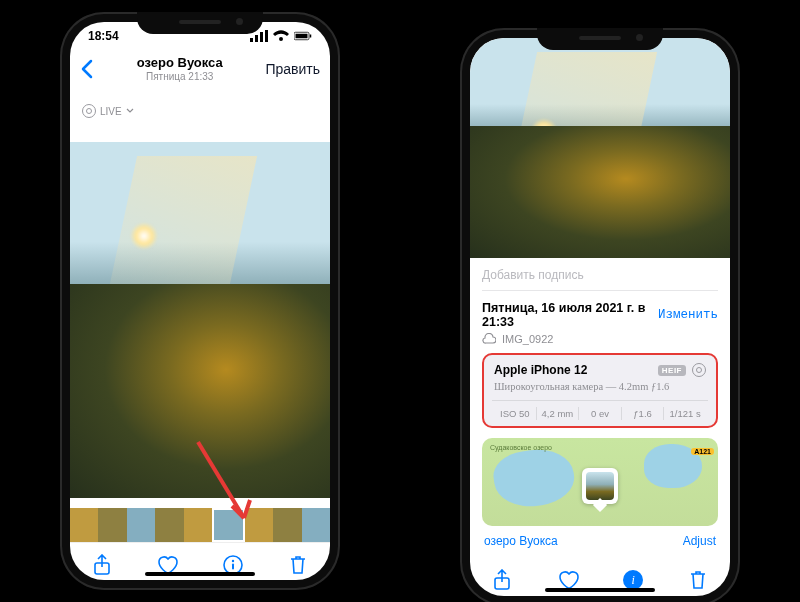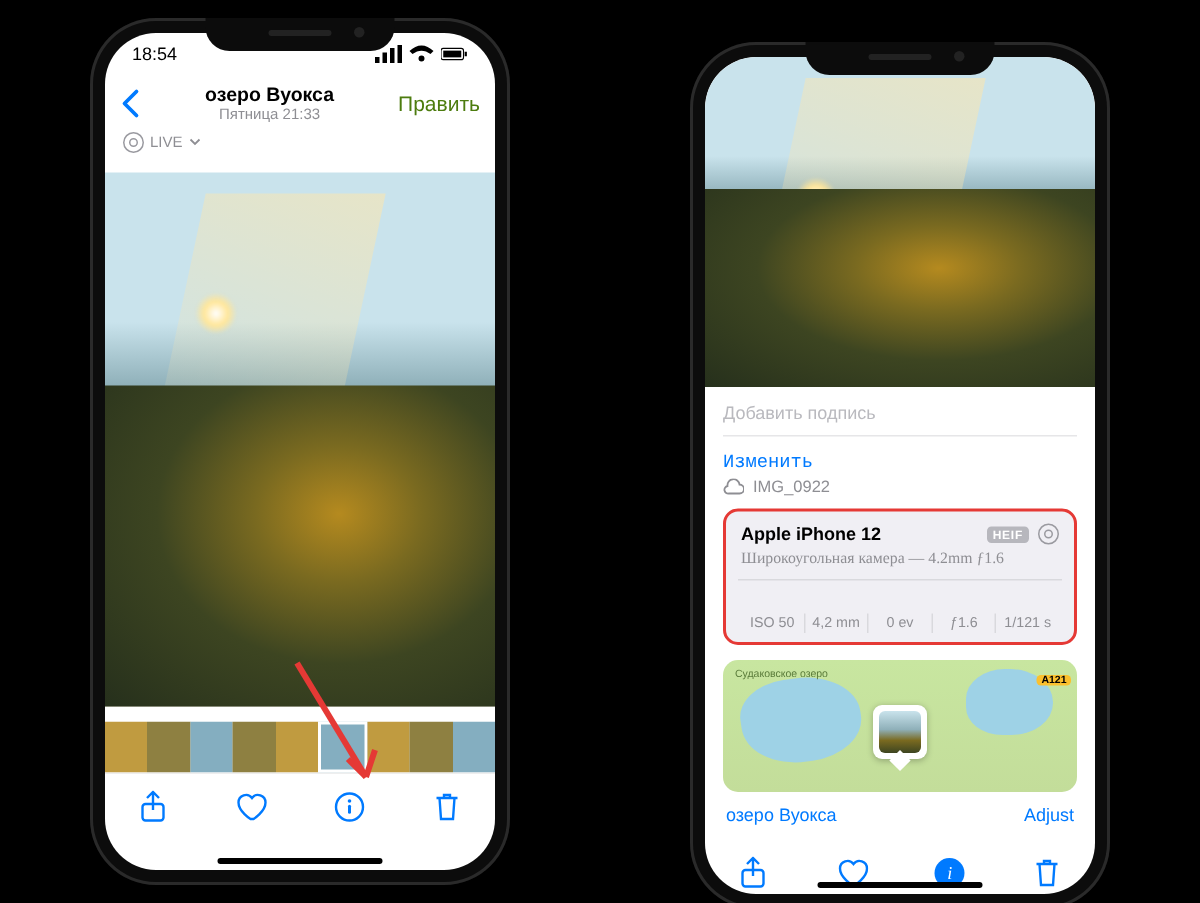--- a/index.html
+++ b/index.html
@@ -4,29 +4,29 @@
 <style>
   html,body{margin:0;padding:0;background:#000;font-family:-apple-system,BlinkMacSystemFont,"Helvetica Neue",Arial,sans-serif;}
   .stage{width:800px;height:602px;position:relative;}
   .phone{position:absolute;width:280px;height:578px;border-radius:44px;background:#0c0c0c;box-shadow:0 0 0 2px #2a2a2a inset;}
   .phone.left{left:60px;top:12px;}
   .phone.right{left:460px;top:28px;}
   .screen{position:absolute;left:10px;top:10px;right:10px;bottom:10px;background:#fff;border-radius:34px;overflow:hidden;}
   .notch{position:absolute;top:0;left:50%;transform:translateX(-50%);width:126px;height:22px;background:#0c0c0c;border-bottom-left-radius:16px;border-bottom-right-radius:16px;z-index:40;}
   .speaker{position:absolute;top:8px;left:50%;transform:translateX(-50%);width:42px;height:4px;background:#222;border-radius:2px;}
   .camera{position:absolute;top:6px;left:calc(50% + 36px);width:7px;height:7px;background:#222;border-radius:50%;}
-  .statusbar{display:flex;align-items:center;justify-content:space-between;height:28px;padding:0 18px;font-size:12px;font-weight:400;color:#000;}
+  .statusbar{display:flex;align-items:center;justify-content:space-between;height:28px;padding:0 18px;font-size:12px;font-weight:700;color:#000;}
   .status-icons{display:flex;gap:4px;align-items:center;}
   .nav{display:flex;align-items:center;justify-content:space-between;height:38px;padding:0 10px;}
   .nav .back{color:#007aff;font-size:20px;}
   .nav .center{text-align:center;line-height:1.15;}
   .nav .title{font-size:13px;font-weight:600;color:#000;}
   .nav .subtitle{font-size:10px;color:#8e8e93;}
-  .nav .edit{color:#4d7c0f;font-size:14px;}
-  .live{display:inline-flex;align-items:center;gap:4px;margin:0 12px;font-size:10px;color:#8e8e93;}
+  .nav .edit{color:#0f172a;font-size:14px;}
+  .live{display:inline-flex;align-items:center;gap:4px;margin:16px 12px;font-size:10px;color:#8e8e93;}
   .photo{position:relative;margin:8px 0 0 0;height:356px;background:linear-gradient(to bottom,#c9e3ec 0%, #c9e3ec 28%, #8fb0b9 40%, #5a6d5b 55%, #4a4d2e 100%);overflow:hidden;}
   .sun{position:absolute;left:60px;top:80px;width:28px;height:28px;border-radius:50%;background:radial-gradient(circle,#fff 0%,#ffe69a 40%,rgba(255,230,154,0) 70%);filter:blur(1px);}
   .sunray{position:absolute;left:48px;top:14px;width:120px;height:180px;background:linear-gradient(200deg,rgba(255,230,170,.55),rgba(255,230,170,0));transform:skewX(-12deg);}
   .moss{position:absolute;bottom:0;left:0;right:0;height:60%;background:radial-gradient(ellipse at 60% 40%,#b58a1f 0%,#7a6a20 25%,#3d4521 55%,#26301c 100%);}
   .photo2{height:220px;background:linear-gradient(to bottom,#c9e3ec 0%, #c9e3ec 30%, #8fb0b9 42%, #5a6d5b 58%, #4a4d2e 100%);overflow:hidden;position:relative;border-top-left-radius:inherit;border-top-right-radius:inherit;}
   .filmstrip{display:flex;height:34px;margin-top:10px;overflow:hidden;}
   .thumb{flex:1;min-width:0;background:#7a6a20;opacity:.85;position:relative;}
   .thumb:nth-child(odd){background:#b58a1f;}
   .thumb:nth-child(3n){background:#6fa0b5;}
   .thumb.current{border:2px solid #fff;box-sizing:border-box;}
@@ -47,21 +47,21 @@
   .card{border:2px solid #e53935;border-radius:10px;padding:8px 10px 6px 10px;background:#f0eff4;margin-bottom:10px;}
   .cardhead{display:flex;justify-content:space-between;align-items:center;}
   .device{font-size:12px;font-weight:600;color:#000;}
   .badges{display:flex;align-items:center;gap:6px;}
   .badge{font-size:8px;background:#b7b7bd;color:#fff;border-radius:3px;padding:1px 4px;font-weight:700;letter-spacing:.5px;}
   .livebadge{width:12px;height:12px;border:1.5px solid #9a9aa0;border-radius:50%;position:relative;}
   .livebadge::after{content:"";position:absolute;inset:3px;border:1px solid #9a9aa0;border-radius:50%;}
   .lens{font-size:10.5px;color:#8e8e93;margin-top:4px;font-family:Liberation Serif, serif;}
   .specs{font-size:10px;color:#8e8e93;margin-top:2px;}
   .hr{height:1px;background:#d9d9dd;margin:8px -2px 0 -2px;}
-  .exif{display:flex;font-size:9.5px;color:#8e8e93;margin-top:22px;}
+  .exif{display:flex;font-size:9.5px;color:#8e8e93;margin-top:6px;}
   .exif span{flex:1;text-align:center;border-right:1px solid #d9d9dd;padding:1px 0;}
   .exif span:last-child{border-right:none;}
   .map{height:88px;border-radius:10px;background:linear-gradient(#c8e6a0,#c3dd9a);position:relative;overflow:hidden;}
   .water{position:absolute;left:12px;top:12px;width:80px;height:56px;background:#9ed2e6;border-radius:40% 50% 45% 50%;transform:rotate(-8deg);}
   .water2{position:absolute;right:16px;top:6px;width:58px;height:44px;background:#9ed2e6;border-radius:45% 50% 48% 42%;}
   .pin{position:absolute;left:50%;top:34%;transform:translateX(-50%);width:36px;height:36px;border-radius:6px;background:#fff;box-shadow:0 1px 4px rgba(0,0,0,.25);display:flex;align-items:center;justify-content:center;}
   .pinimg{width:28px;height:28px;background:linear-gradient(#c9e3ec 0%, #8fb0b9 44%, #7a6a20 70%, #3d4521 100%);border-radius:4px;}
   .pin::after{content:"";position:absolute;bottom:-6px;left:50%;transform:translateX(-50%) rotate(45deg);width:10px;height:10px;background:#fff;}
   .road{position:absolute;right:4px;top:10px;font-size:7px;background:#fbc02d;color:#000;border-radius:3px;padding:0 3px;font-weight:700;}
   .maplabel{position:absolute;left:8px;top:6px;font-size:7px;color:#5a7b3a;}
@@ -187,20 +187,21 @@
         <div class="sunray"></div>
           <div class="sun"></div>
           <div class="moss"></div>
       </div>
 
       <div class="sheet">
 
         <div class="caption">Добавить подпись</div>
 
         <div class="daterow">
+          <span class="datetext">Пятница, 16 июля 2021 г. в 21:33</span>
           <span class="editlink">Изменить</span>
         </div>
 
         <div class="filerow">
           <svg width="14" height="12" viewBox="0 0 14 12">
               <path d="M4 10h7a3 3 0 000-6 4 4 0 00-8 1 2.5 2.5 0 001 5z" fill="none" stroke="#8e8e93" stroke-width="1.2"></path>
             </svg>
           <span>IMG_0922</span>
         </div>
 

